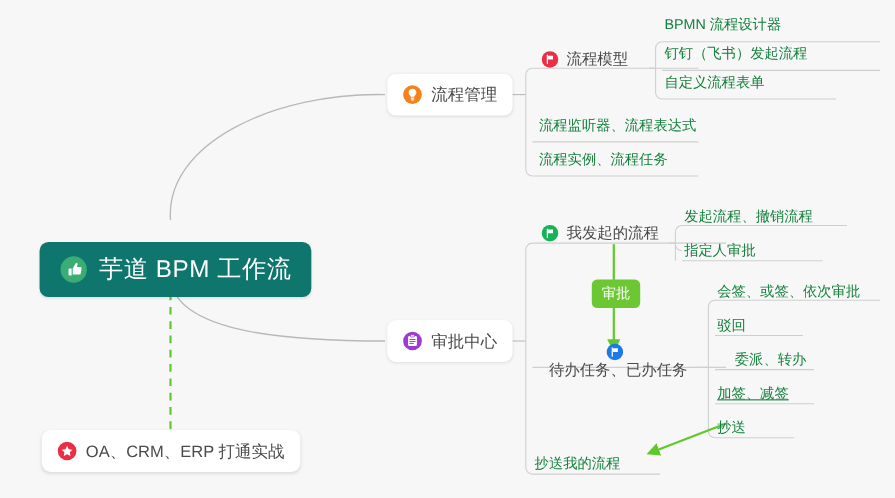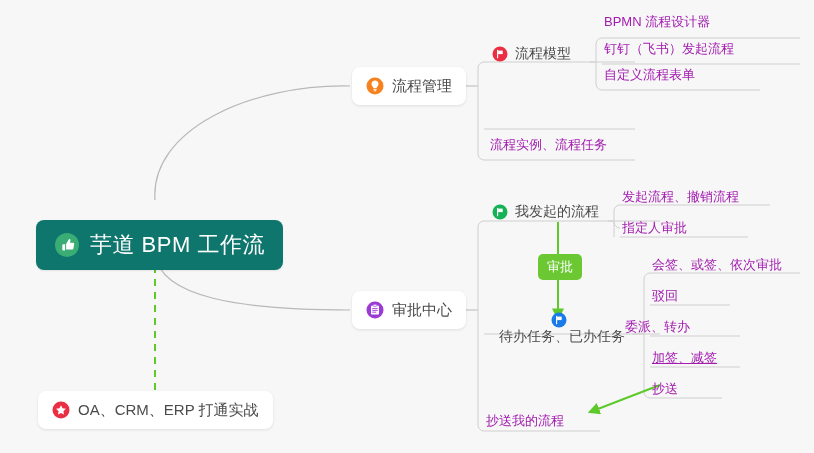--- a/index.html
+++ b/index.html
@@ -67,21 +67,21 @@
   .branch {
     font-size: 14px;
     color: #4a4a4a;
     height: 24px;
   }
   .branch .label { margin-left: 7px; }
 
   
   .leaf {
     font-size: 13px;
-    color: #a21caf;
+    color: #15803d;
     height: 22px;
   }
 
   
   .chip {
     background: #6bc832;
     color: #ffffff;
     font-size: 13px;
     border-radius: 5px;
     padding: 0 9px;
@@ -193,20 +193,23 @@
   <div class="node leaf" style="left:604px; top:11px;">
     <span>BPMN 流程设计器</span>
   </div>
   <div class="node leaf" style="left:604px; top:38px;">
     <span>钉钉（飞书）发起流程</span>
   </div>
   <div class="node leaf" style="left:604px; top:64px;">
     <span>自定义流程表单</span>
   </div>
 
+  <div class="node leaf" style="left:490px; top:103px;">
+    <span>流程监听器、流程表达式</span>
+  </div>
   <div class="node leaf" style="left:490px; top:134px;">
     <span>流程实例、流程任务</span>
   </div>
 
   <div class="node card" style="left:352px; top:291px;">
     <span class="icon">
       <svg width="18" height="18" viewBox="0 0 18 18">
         <circle cx="9" cy="9" r="8.5" fill="#9b3bd4"></circle>
         <rect x="5" y="4.4" width="8" height="9.2" rx="1.2" fill="#ffffff"></rect>
         <rect x="7.1" y="3.3" width="3.8" height="2" rx="0.8" fill="#ffffff" stroke="#9b3bd4" stroke-width="0.7"></rect>
@@ -244,21 +247,21 @@
     </span>
     <span class="label">待办任务、已办任务</span>
   </div>
 
   <div class="node leaf" style="left:652px; top:254px;">
     <span>会签、或签、依次审批</span>
   </div>
   <div class="node leaf" style="left:652px; top:285px;">
     <span>驳回</span>
   </div>
-  <div class="node leaf" style="left:625px; top:316px;">
+  <div class="node leaf" style="left:668px; top:316px;">
     <span>委派、转办</span>
   </div>
   <div class="node leaf" style="left:652px; top:347px;text-decoration:underline;">
     <span>加签、减签</span>
   </div>
   <div class="node leaf" style="left:652px; top:378px;">
     <span>抄送</span>
   </div>
 
   <div class="node leaf" style="left:486px; top:410px;">

